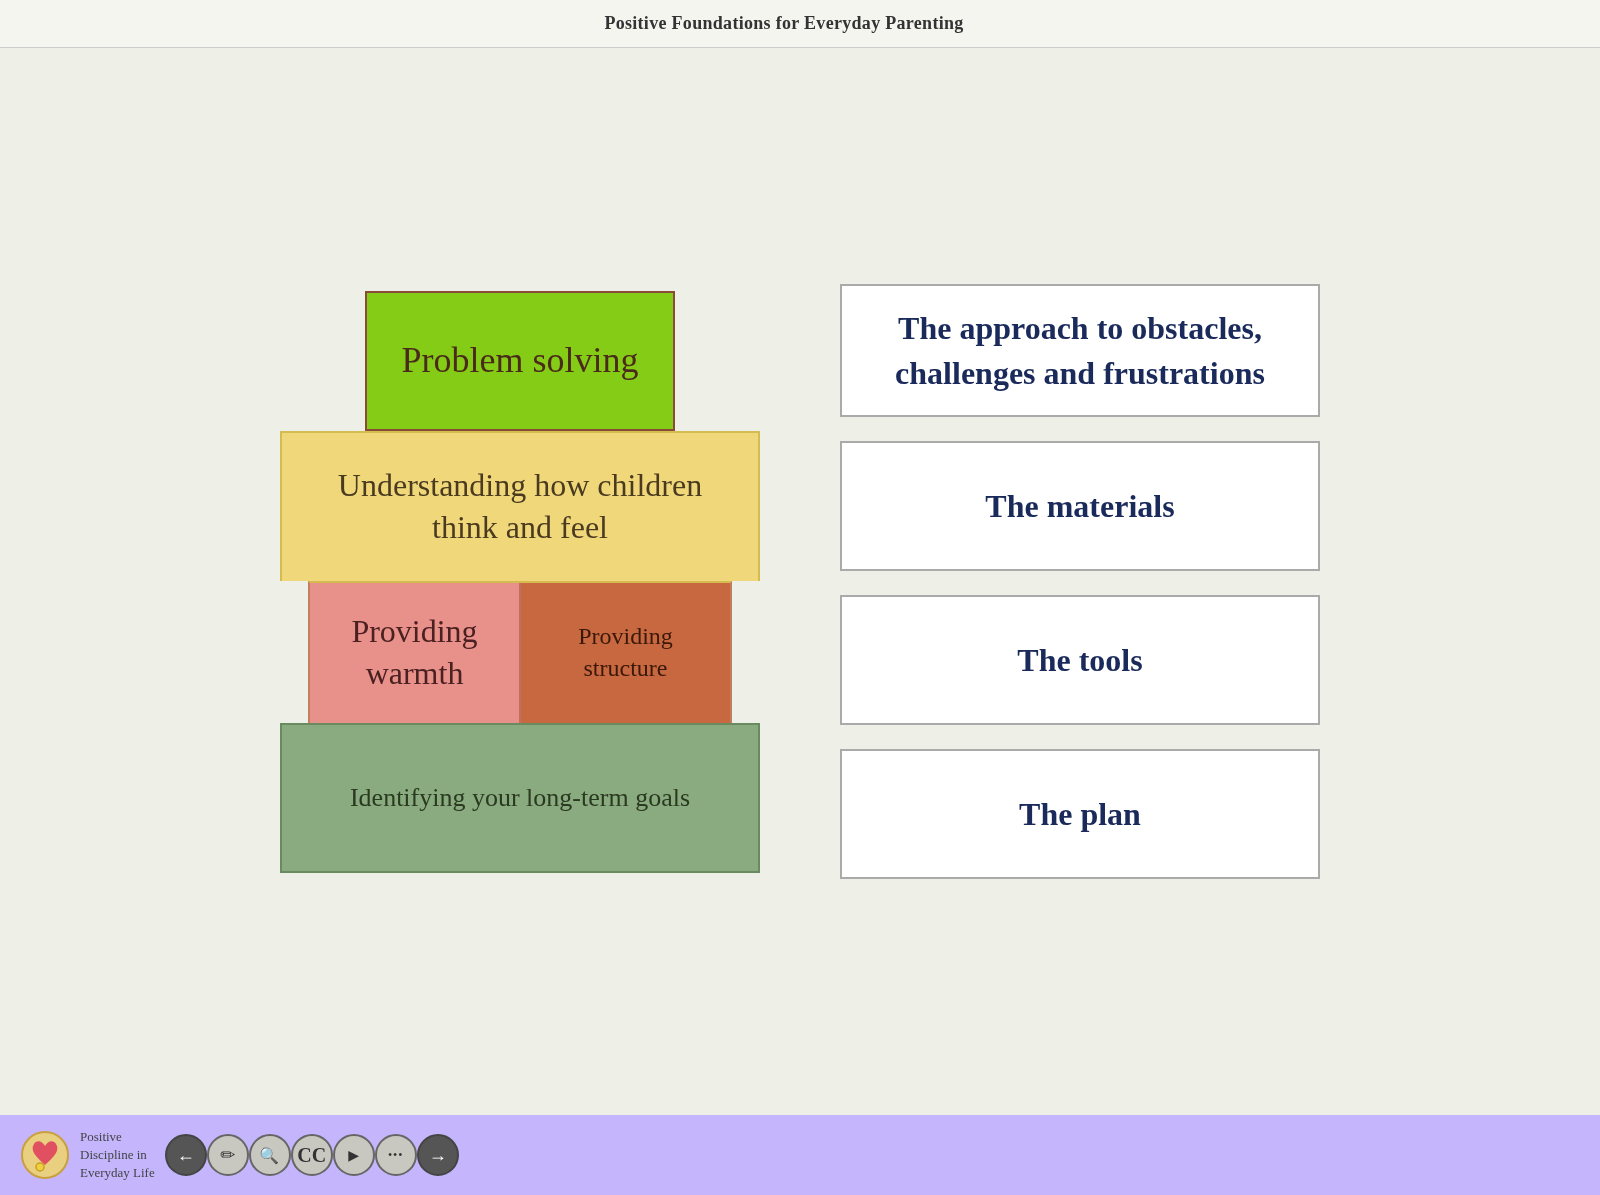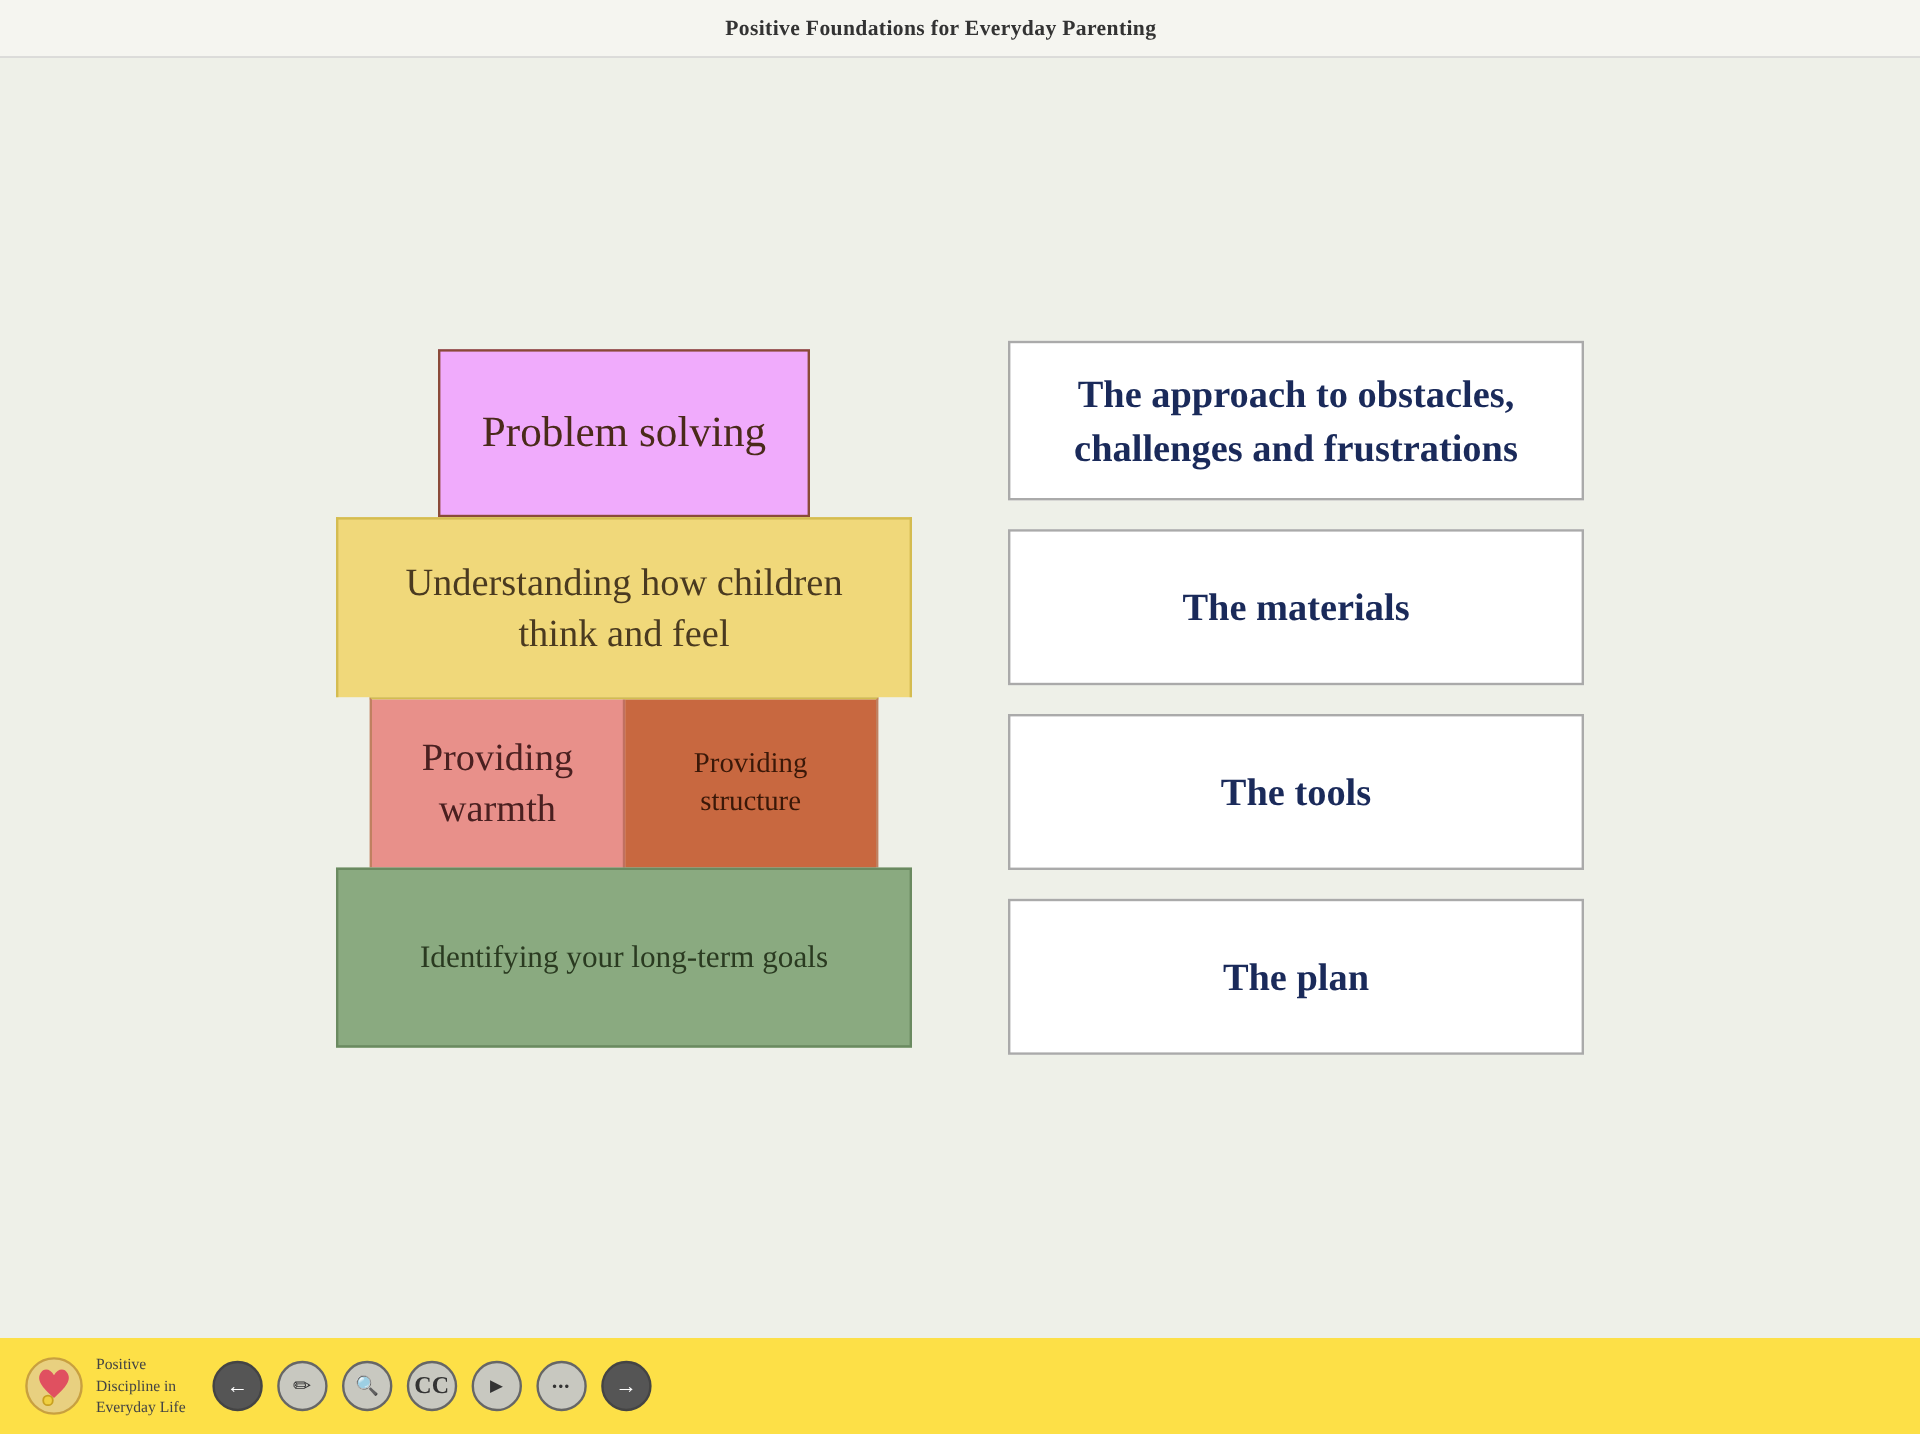--- a/index.html
+++ b/index.html
@@ -53,21 +53,21 @@
     #pyramid-section {
       display: flex;
       flex-direction: column;
       align-items: center;
       flex: 0 0 auto;
       width: 480px;
     }
 
     
     .block-problem-solving {
-      background-color: #f0abfc;
+      background-color: #84cc16;
       width: 310px;
       min-height: 140px;
       display: flex;
       align-items: center;
       justify-content: center;
       text-align: center;
       padding: 20px;
       border: 2px solid #8a4a38;
       margin-bottom: 0;
     }
@@ -193,25 +193,24 @@
       line-height: 1.4;
     }
 
     
     #bottom-toolbar {
       position: absolute;
       bottom: 0;
       left: 0;
       right: 0;
       height: 80px;
-      background-color: #fde047;
+      background-color: #c4b5fd;
       display: flex;
       align-items: center;
       padding: 0 20px;
-      gap: 12px;
     }
 
     #logo-area {
       display: flex;
       align-items: center;
       gap: 10px;
       margin-right: 10px;
     }
 
     .logo-icon {

